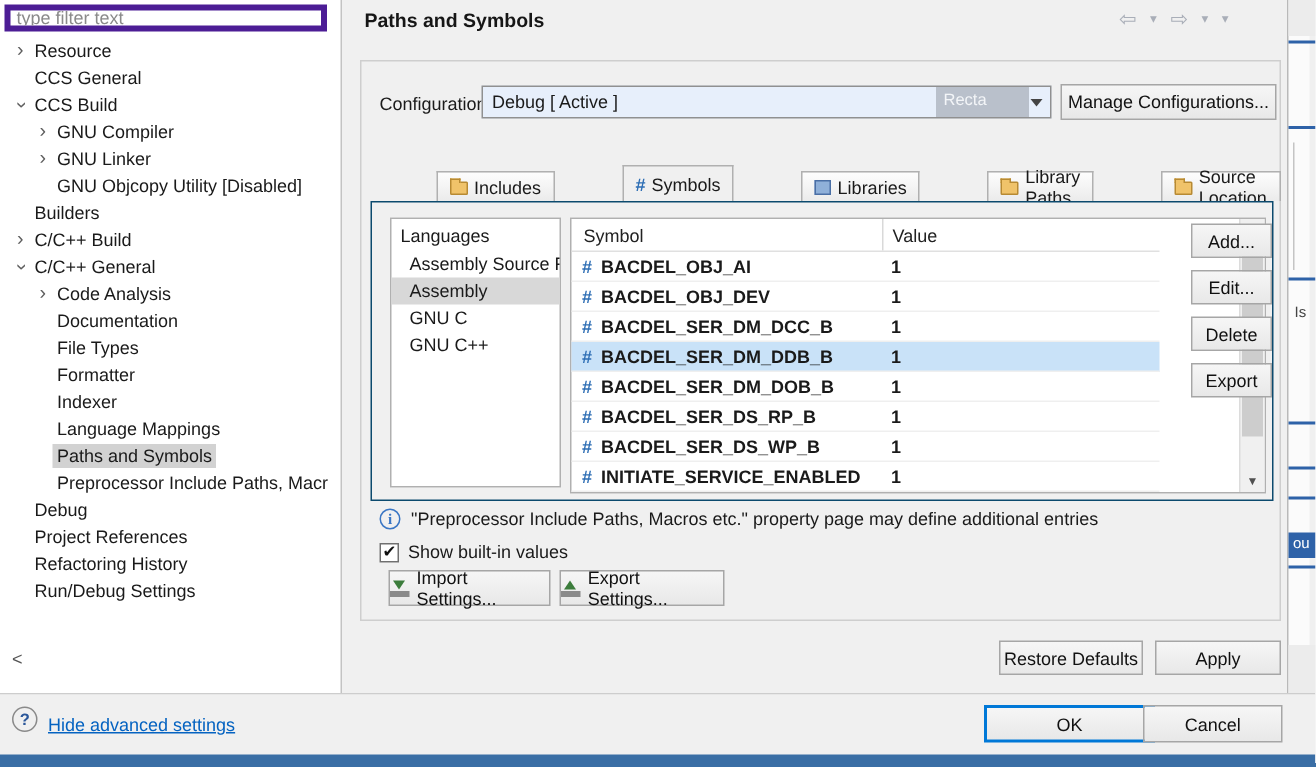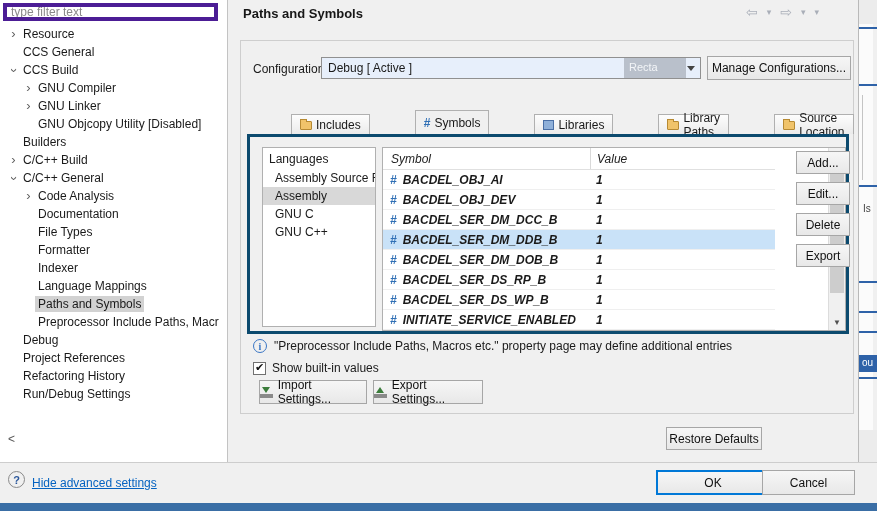--- a/index.html
+++ b/index.html
@@ -49,28 +49,28 @@
   .tab { height:20px; display:flex; align-items:center; gap:4px; padding:0 8px; border:1px solid #b0b0b0; border-bottom:none; background:linear-gradient(#fdfdfd,#ebebeb); margin-right:2px;margin-left:43px; }
   .tab.active { height:24px; background:#f0f0f0; position:relative; z-index:3; }
   .tabicon { flex:0 0 auto; }
   .icon-folder { width:12px; height:9px; background:#f0c36a; border:1px solid #b78a33; border-radius:1px; position:relative; margin-top:2px; }
   .icon-folder::before { content:""; position:absolute; top:-3px; left:-1px; width:5px; height:2px; background:#f0c36a; border:1px solid #b78a33; border-bottom:none; }
   .icon-hash::before { content:"#"; color:#2f6fb5; font-weight:bold; font-size:12px; }
   .icon-lib { width:11px; height:10px; background:#8fb0d9; border:1px solid #4a6fa5; }
   .icon-ref { width:11px; height:10px; background:#9fc3e8; border:1px solid #4a6fa5; }
 
   
-  .panel { position:absolute; left:6px; top:93px; width:602px; height:200px; border:3px solid #0c4a6e; background:#f0f0f0; z-index:2; }
+  .panel { position:absolute; left:6px; top:93px; width:602px; height:200px; border:1px solid #0c4a6e; background:#f0f0f0; z-index:2; }
 
   .langbox { position:absolute; left:12px; top:10px; width:114px; height:180px; border:1px solid #b0b0b0; background:#fff; overflow:hidden; }
   .lang-header { padding:4px 6px 3px 6px; }
   .lang-item { height:18px; line-height:18px; padding-left:12px; white-space:nowrap; }
   .lang-item.selected { background:#d8d8d8; }
 
-  .table { position:absolute; left:132px; top:10px; width:464px; height:184px; border:1px solid #b0b0b0; background:#fff;font-style:italic; }
+  .table { position:absolute; left:132px; top:10px; width:464px; height:184px; border:1px solid #b0b0b0; background:#fff; }
   .thead { height:22px; border-bottom:1px solid #e0e0e0; position:relative; display:flex; align-items:center; color:#222; width:392px; }
   .hsym { padding-left:8px; }
   .hval { position:absolute; left:207px; height:100%; display:flex; align-items:center; padding-left:6px; border-left:1px solid #d9d9d9; }
   .rows { width:392px; }
   .trow { height:20px; display:flex; align-items:center; border-bottom:1px solid #efefef; position:relative; }
   .trow.selected { background:#c9e2f8; }
   .hash::before { content:"#"; color:#2f6fb5; font-weight:bold; margin:0 6px 0 7px; }
   .sym { font-weight:bold; white-space:nowrap; }
   .val { position:absolute; left:213px; font-weight:bold; }
 
@@ -333,20 +333,21 @@
     <div class="btn" style="left:132px; top:339px; width:110px; height:24px;">
       <span class="mini-icon">
           <span class="arr-up"></span>
           <span class="tray"></span>
         </span>
       <span>Export Settings...</span>
     </div>
   </div>
 
   <div class="btn" style="left:666px; top:427px; width:96px; height:23px;">Restore Defaults</div>
+  <div class="btn" style="left:770px; top:427px; width:84px; height:23px;">Apply</div>
 
   <div class="separator"></div>
   <div class="footer-band"></div>
   <div class="help-circle"></div>
   <div class="adv-link">Hide advanced settings</div>
   <div class="btn default" style="left:656px; top:470px; width:114px; height:25px;">OK</div>
   <div class="btn" style="left:762px; top:470px; width:93px; height:25px;">Cancel</div>
 
   <div class="bg-strip">
     <div class="strip-gray" style="top:0; height:24px;"></div>

